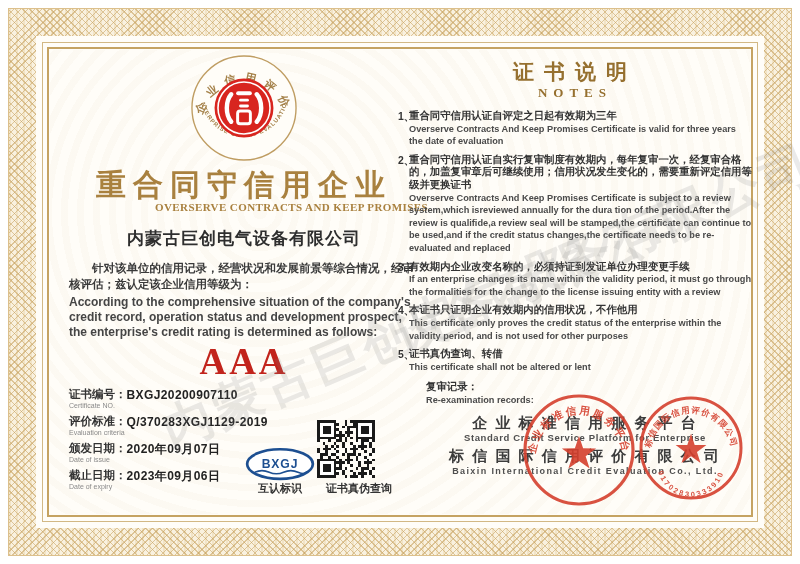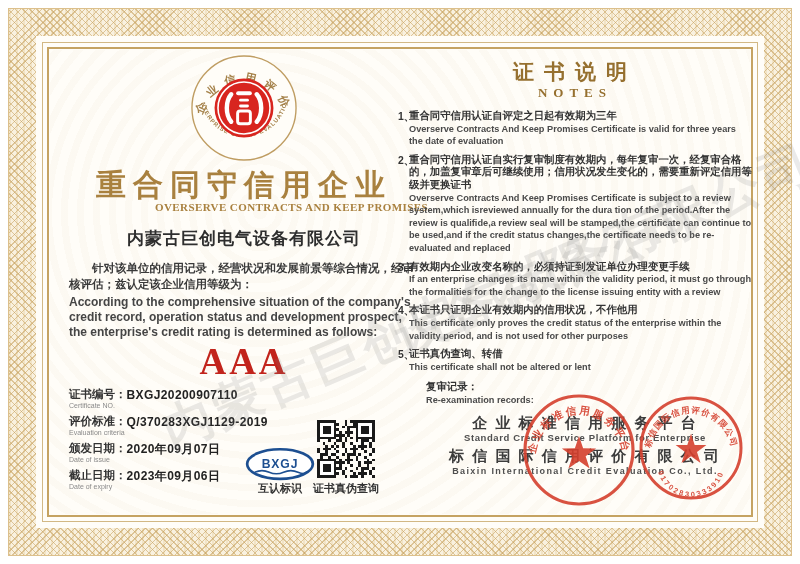--- a/index.html
+++ b/index.html
@@ -35,21 +35,21 @@
   .fields{width:350px;margin:5px auto 0;text-align:left;}
   .field-row{display:flex;align-items:flex-start;margin-bottom:4px;}
   .field-zh{font-size:11.5px;line-height:14px;font-weight:bold;color:#333;}
   .field-en{font-size:7px;line-height:9px;color:#8a8a8a;}
   .field-value{font-size:12px;line-height:14px;font-weight:bold;color:#222;letter-spacing:.4px;padding-top:1px;}
   
   .bxgj{position:absolute;left:242px;top:447px;width:76px;height:36px;z-index:3;}
   .mutual-label{position:absolute;left:238px;top:481px;width:84px;text-align:center;
                 font-size:11px;font-weight:bold;color:#333;z-index:3;}
   .qr{position:absolute;left:317px;top:420px;width:58px;height:58px;z-index:3;}
-  .qr-label{position:absolute;left:300px;top:481px;width:92px;text-align:center;
+  .qr-label{position:absolute;left:300px;top:481px;width:92px;text-align:right;
             font-size:11px;font-weight:bold;color:#333;z-index:3;}
   
   .right-col{position:absolute;left:398px;top:60px;width:354px;z-index:3;}
   .notes-head-zh{text-align:center;font-size:21px;line-height:25px;font-weight:bold;color:#96702f;
                  letter-spacing:10px;font-family:"Liberation Serif",serif;}
   .notes-head-en{text-align:center;font-size:13px;line-height:16px;font-weight:bold;color:#96702f;
                  letter-spacing:6px;font-family:"Liberation Serif",serif;margin-bottom:9px;}
   .note-item{position:relative;padding-left:11px;margin-bottom:6px;}
   .note-num{position:absolute;left:0;top:0;font-size:10.4px;font-weight:bold;color:#333;}
   .note-zh{font-size:10.4px;line-height:12.6px;font-weight:bold;color:#333;}

